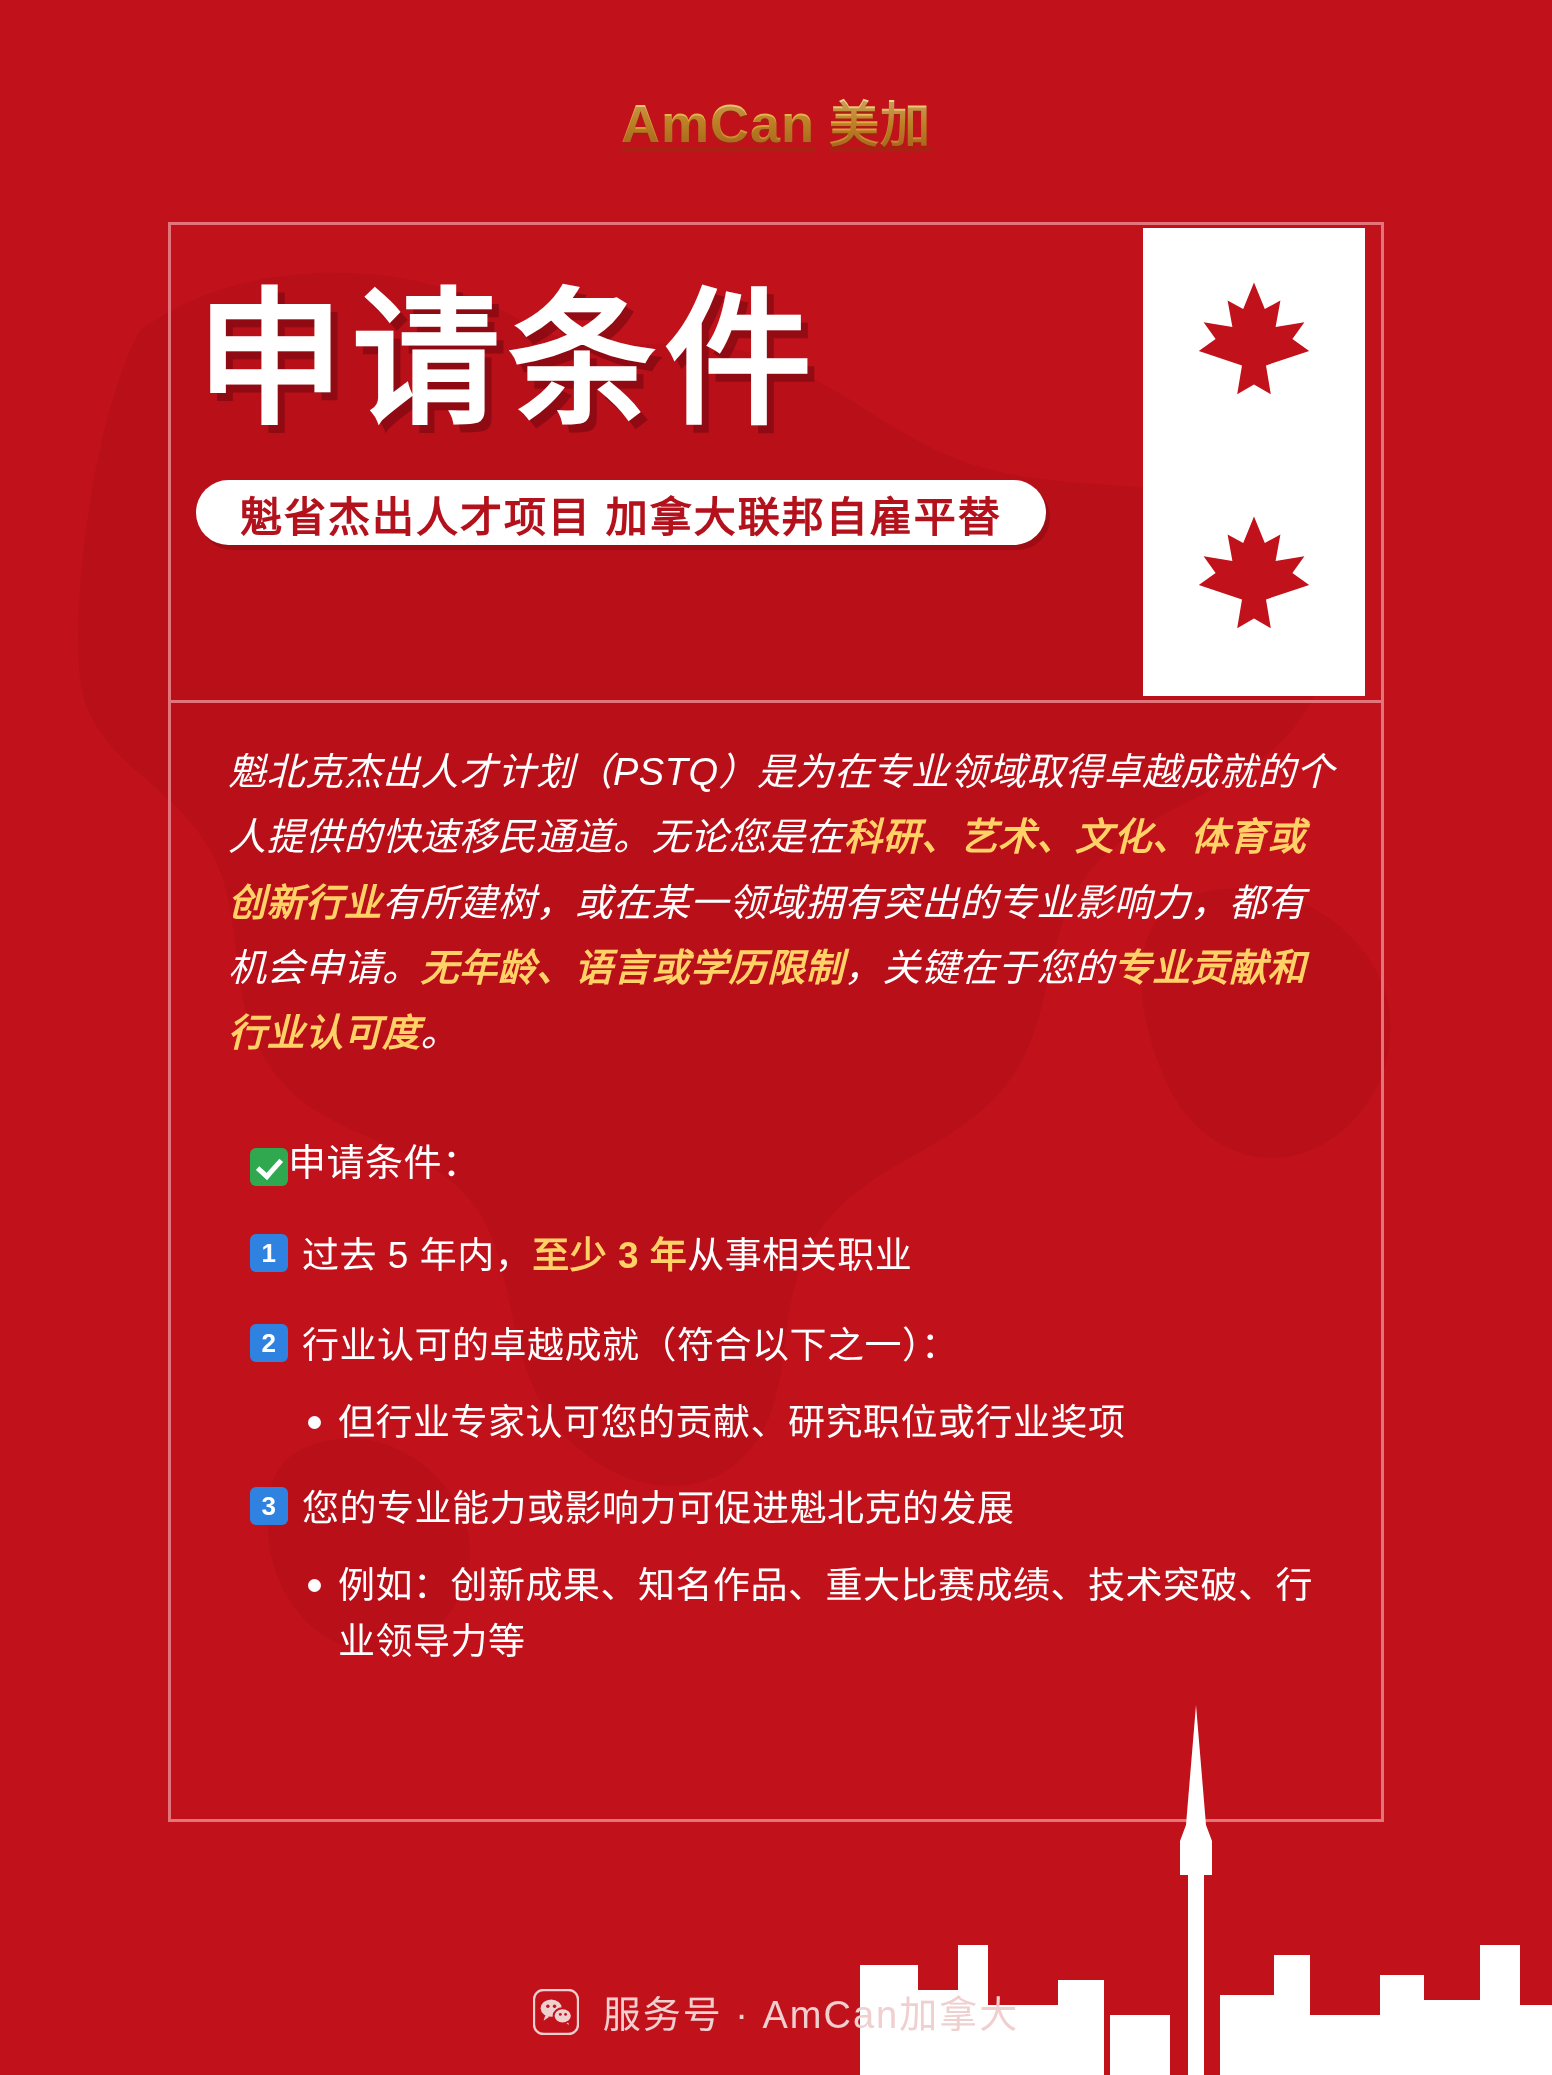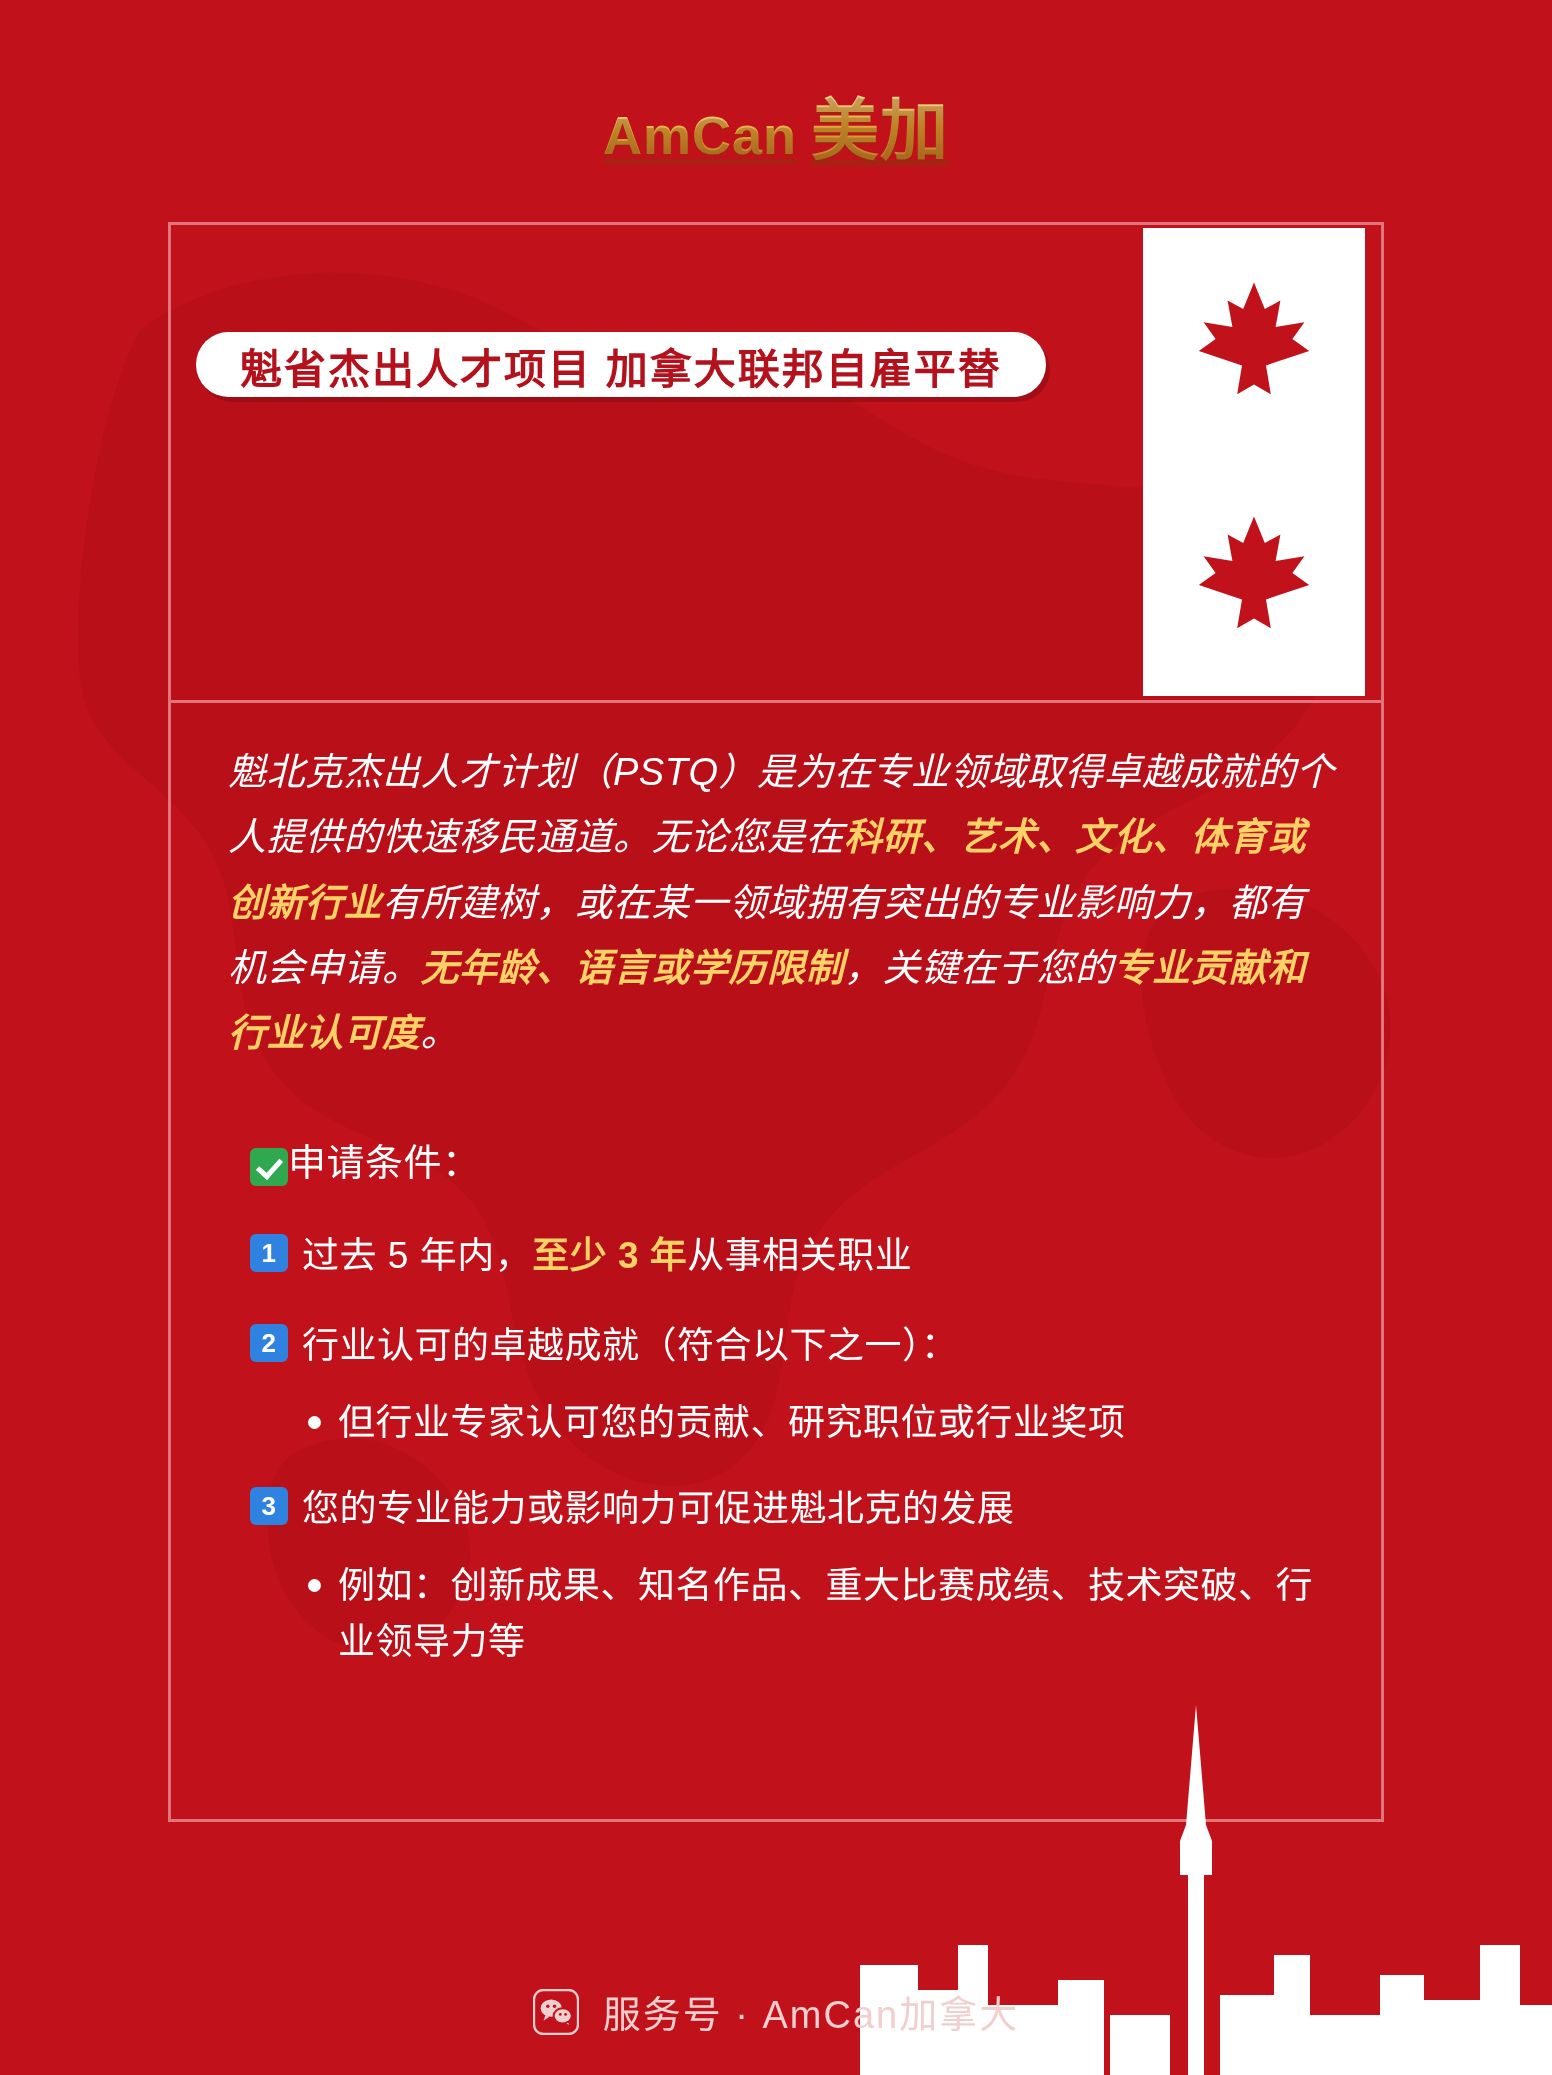--- a/index.html
+++ b/index.html
@@ -43,21 +43,21 @@
   }
   .brand .gold {
     background: linear-gradient(180deg,#f6dc9a 0%,#e3a93c 45%,#b9762a 100%);
     -webkit-background-clip: text;
     background-clip: text;
     color: transparent;
     text-decoration: underline;
   }
   .brand .cn {
     margin-left: 14px;
-    font-size: 68px;
+    font-size: 50px;
   }
 
   
   .frame {
     position: absolute;
     left: 168px;
     top: 222px;
     width: 1216px;
     height: 1600px;
     border: 3px solid #e2757b;
@@ -259,20 +259,21 @@
   </svg>
 
   <div class="brand">
     <span class="gold">AmCan</span><span class="gold cn">美加</span>
   </div>
 
   <div class="frame"></div>
   <div class="frame-divider"></div>
 
   <div class="headline">
+    <h1>申请条件</h1>
     <div class="subtitle-pill">魁省杰出人才项目 加拿大联邦自雇平替</div>
   </div>
 
   <div class="flag">
     <svg class="leaf" viewBox="0 0 100 110" aria-hidden="true">
       <path fill="#c1121c" d="M50 3 L59 25 L72 18 L68 40 L92 36 L82 50 L96 60 L60 72 L64 96 L50 88 L36 96 L40 72 L4 60 L18 50 L8 36 L32 40 L28 18 L41 25 Z"></path>
     </svg>
     <svg class="leaf" viewBox="0 0 100 110" aria-hidden="true">
       <path fill="#c1121c" d="M50 3 L59 25 L72 18 L68 40 L92 36 L82 50 L96 60 L60 72 L64 96 L50 88 L36 96 L40 72 L4 60 L18 50 L8 36 L32 40 L28 18 L41 25 Z"></path>
     </svg>

